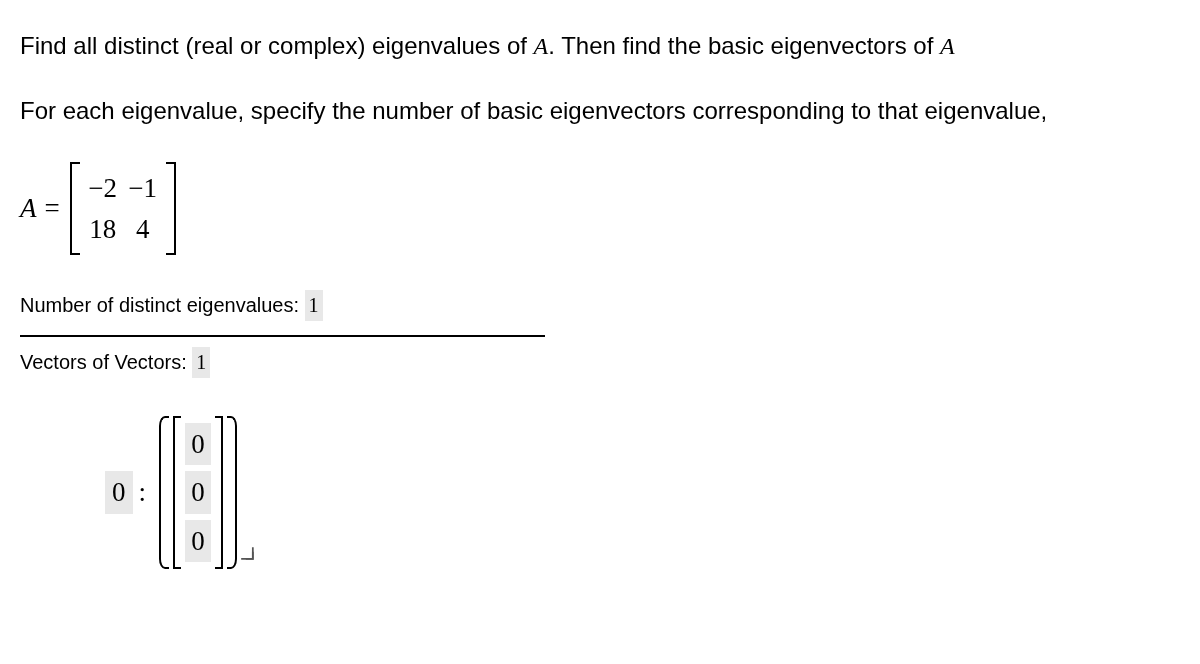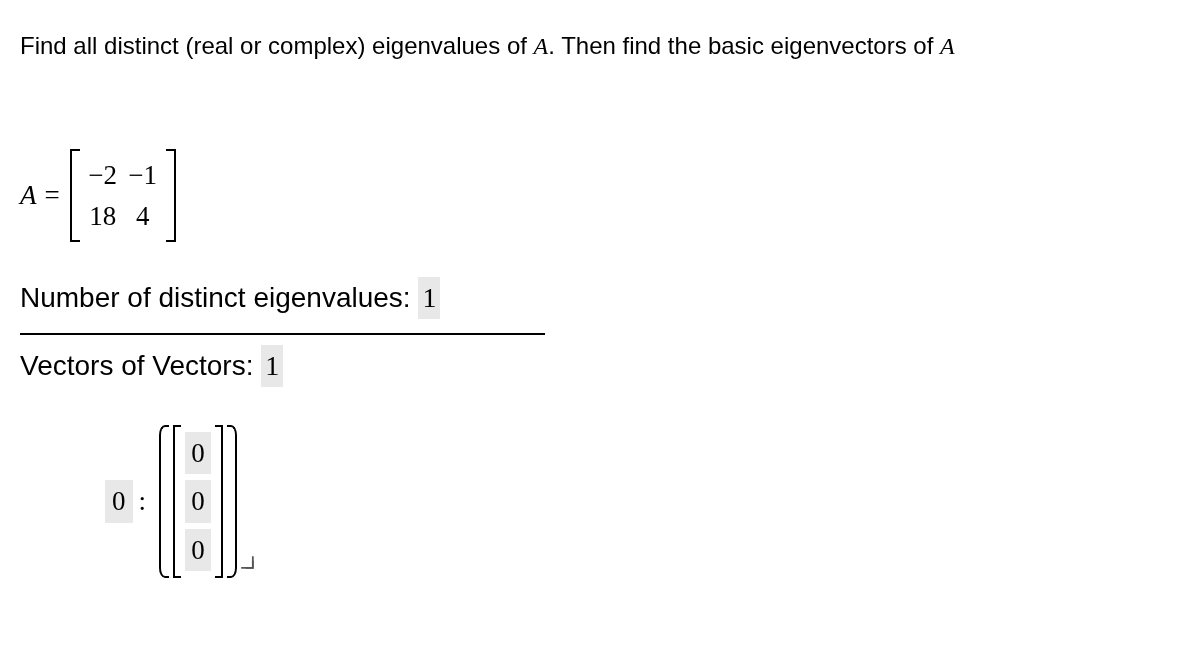--- a/index.html
+++ b/index.html
@@ -9,21 +9,21 @@
     }
     body {
       font-family: Arial, Helvetica, sans-serif;
       font-size: 24px;
       color: #000;
       background: #fff;
       padding: 30px 20px;
       line-height: 1.35;
     }
     .problem-text {
-      margin-bottom: 22px;
+      margin-bottom: 35px;
     }
     .italic-var {
       font-family: 'Times New Roman', serif;
       font-style: italic;
     }
     .matrix-row {
       display: flex;
       align-items: center;
       margin-left: 0px;
       margin-bottom: 35px;
@@ -62,21 +62,21 @@
       display: flex;
       justify-content: space-between;
       gap: 6px;
     }
     .matrix-content .mcell {
       min-width: 34px;
       text-align: center;
       padding: 2px 2px;
     }
     .field-line {
-      font-size: 28px;
+      font-size: 20px;
       margin-left: 0px;
       margin-top: 8px;
       padding-bottom: 8px;
     }
     .hr-divider {
       border: none;
       border-top: 2px solid #000;
       width: 525px;
       margin: 6px 0 10px 0;
     }
@@ -184,21 +184,21 @@
       flex-direction: column;
       justify-content: flex-end;
     }
   </style>
 </head>
 <body>
 
 <div class="problem-text">
   <span>Find all distinct (real or complex) eigenvalues of </span><span class="italic-var">A</span><span>. Then find the basic eigenvectors of </span><span class="italic-var">A</span><br>
   <br>
-  <br>
+  <span>For each eigenvalue, specify the number of basic eigenvectors corresponding to that eigenvalue,</span><br>
 </div>
 
 <div class="matrix-row">
   <span class="matrix-label">A</span>
   <span class="equals">=</span>
   <div class="matrix">
     <div class="bracket bracket-left"></div>
     <div class="matrix-content">
       <div class="mrow">
         <span class="mcell">−2</span>

